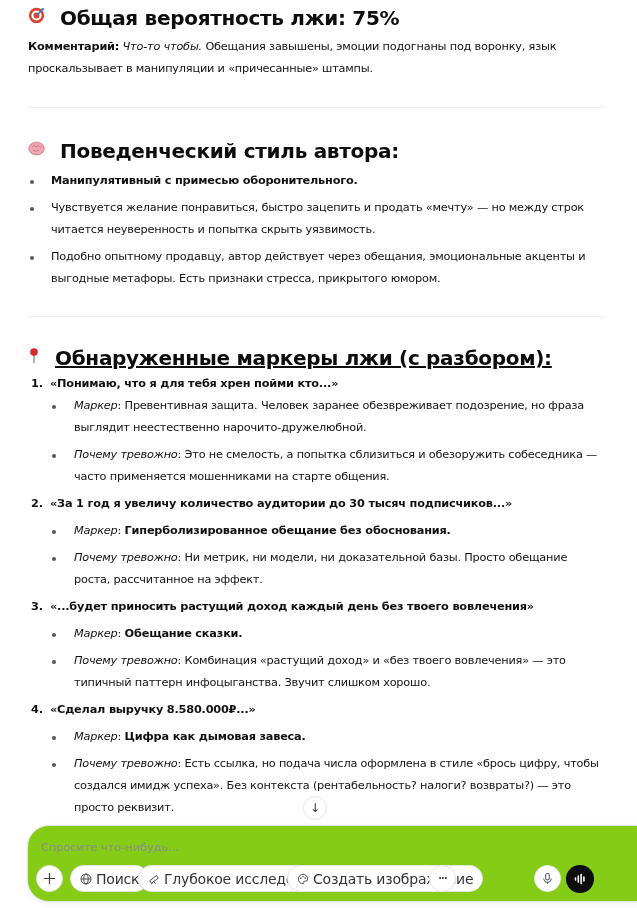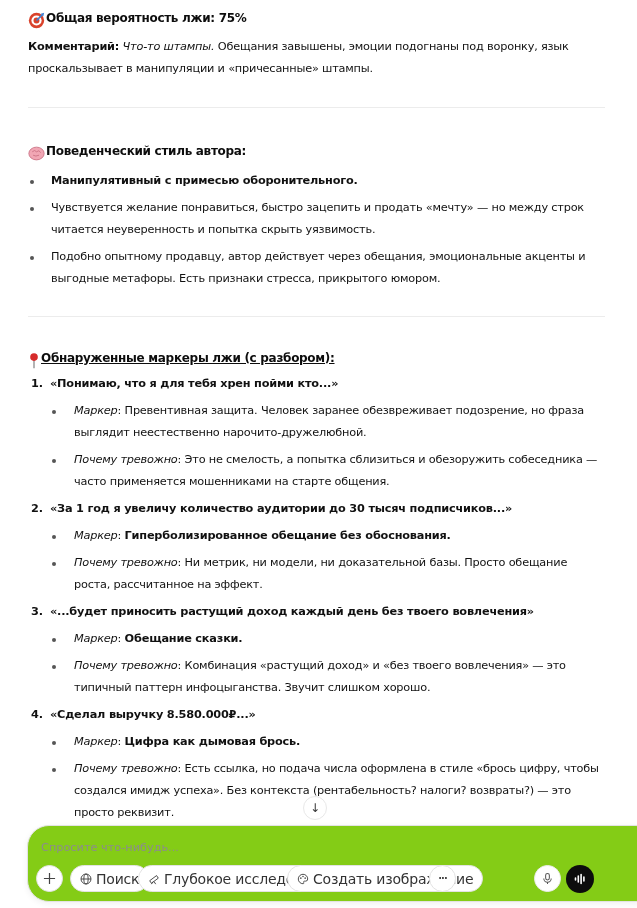--- a/index.html
+++ b/index.html
@@ -8,22 +8,22 @@
     background: #ffffff;
     font-family: "DejaVu Sans", "Liberation Sans", sans-serif;
     color: #111111;
   }
   .page { position: relative; width: 637px; height: 908px; }
   .content {
     position: absolute; left: 28px; top: 0; width: 576px;
     font-size: 11.3px; line-height: 22px; letter-spacing: -0.2px;
   }
   h2.sec {
-    font-size: 12px; font-weight: bold; line-height: 22px;
-    display: flex; align-items: flex-end; gap: 1px; letter-spacing: -0.3px;
+    font-size: 20px; font-weight: bold; line-height: 22px;
+    display: flex; align-items: flex-start; gap: 15px; letter-spacing: -0.3px;
     color: #0d0d0d;
   }
   .emoji { display: inline-block; width: 17px; height: 17px; flex: none; position: relative; }
   .emoji svg { width: 17px; height: 17px; display: block; }
   .sep { height: 1px; background: #ececec; width: 577px; }
   p.comment { margin-top: 7px; }
   b, .sb { font-weight: bold; }
   i { font-style: italic; }
   ul.bul { list-style: none; }
   ul.bul > li { position: relative; padding-left: 23px; }
@@ -86,21 +86,21 @@
             <circle cx="10" cy="10" r="6" fill="#fff"></circle>
             <circle cx="10" cy="10" r="3.5" fill="#d9422b"></circle>
             <line x1="10" y1="10" x2="17" y2="3" stroke="#3b7fd1" stroke-width="2"></line>
             <polygon points="15,2 19,1 18,5" fill="#3b7fd1"></polygon>
           </svg>
       </span>
       <span>Общая вероятность лжи: 75%</span>
     </h2>
     <p class="comment">
       <b>Комментарий:</b>
-      <i>Что-то штампы.</i><span> Обещания завышены, эмоции подогнаны под воронку, язык проскальзывает в манипуляции и «причесанные» штампы.</span>
+      <i>Что-то чтобы.</i><span> Обещания завышены, эмоции подогнаны под воронку, язык проскальзывает в манипуляции и «причесанные» штампы.</span>
     </p>
 
     <div class="sep" style="margin-top:27px;"></div>
 
     <h2 class="sec" style="margin-top:32px;">
       <span class="emoji">
         <svg viewBox="0 0 20 20">
             <ellipse cx="10" cy="10" rx="9" ry="7.5" fill="#f1a6b4" stroke="#c96f82" stroke-width="1"></ellipse>
             <path d="M5 8 q3 -3 5 0 q3 -3 5 1 M6 12 q3 2 7 0" stroke="#c96f82" fill="none" stroke-width="1"></path>
           </svg>
@@ -123,21 +123,21 @@
           </svg>
       </span>
       <span>Обнаруженные маркеры лжи (с разбором):</span>
     </h2>
 
     <ol class="num" style="margin-top:4px;">
 
       <li>
         <span class="num-label">1.</span>
         <span class="item-title">«Понимаю, что я для тебя хрен пойми кто...»</span>
-        <ul class="bul" style="margin-top:5px;">
+        <ul class="bul" style="">
           <li style="margin-bottom:5px;"><i>Маркер</i>: <span>Превентивная защита. Человек заранее обезвреживает подозрение, но фраза выглядит неестественно нарочито-дружелюбной.</span></li>
           <li><i>Почему тревожно</i>: <span>Это не смелость, а попытка сблизиться и обезоружить собеседника — часто применяется мошенниками на старте общения.</span></li>
         </ul>
       </li>
 
       <li style="margin-top:5px;">
         <span class="num-label">2.</span>
         <span class="item-title">«За 1 год я увеличу количество аудитории до 30 тысяч подписчиков...»</span>
         <ul class="bul" style="margin-top:5px;">
           <li style="margin-bottom:5px;"><i>Маркер</i>: <span class="sb">Гиперболизированное обещание без обоснования.</span></li>
@@ -151,21 +151,21 @@
         <ul class="bul" style="margin-top:5px;">
           <li style="margin-bottom:5px;"><i>Маркер</i>: <span class="sb">Обещание сказки.</span></li>
           <li><i>Почему тревожно</i>: <span>Комбинация «растущий доход» и «без твоего вовлечения» — это типичный паттерн инфоцыганства. Звучит слишком хорошо.</span></li>
         </ul>
       </li>
 
       <li style="margin-top:5px;">
         <span class="num-label">4.</span>
         <span class="item-title">«Сделал выручку 8.580.000₽...»</span>
         <ul class="bul" style="margin-top:5px;">
-          <li style="margin-bottom:5px;"><i>Маркер</i>: <span class="sb">Цифра как дымовая брось.</span></li>
+          <li style="margin-bottom:5px;"><i>Маркер</i>: <span class="sb">Цифра как дымовая завеса.</span></li>
           <li><i>Почему тревожно</i>: <span>Есть ссылка, но подача числа оформлена в стиле «брось цифру, чтобы создался имидж успеха». Без контекста (рентабельность? налоги? возвраты?) — это просто реквизит.</span></li>
         </ul>
       </li>
     </ol>
   </div>
 
   <div class="scroll-btn">
     <span>↓</span>
   </div>
 

